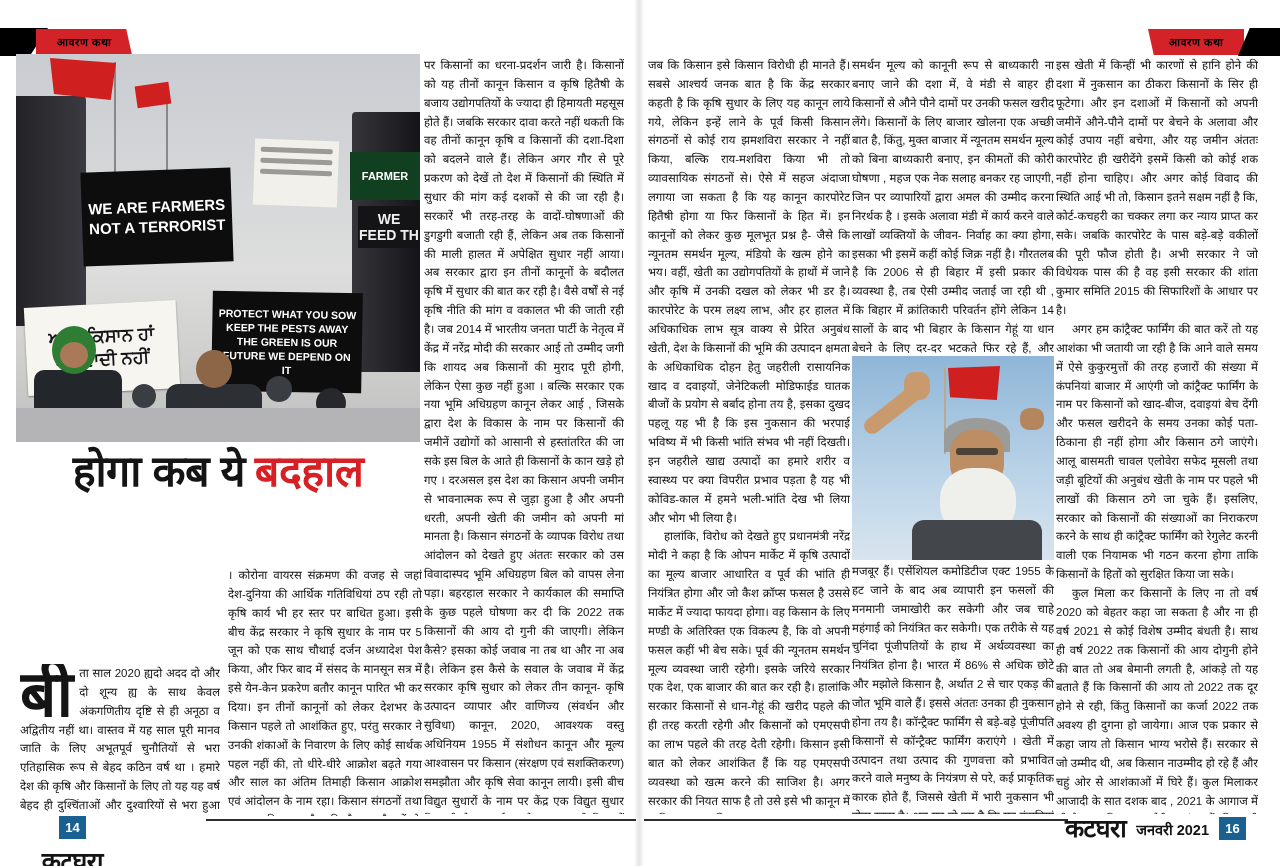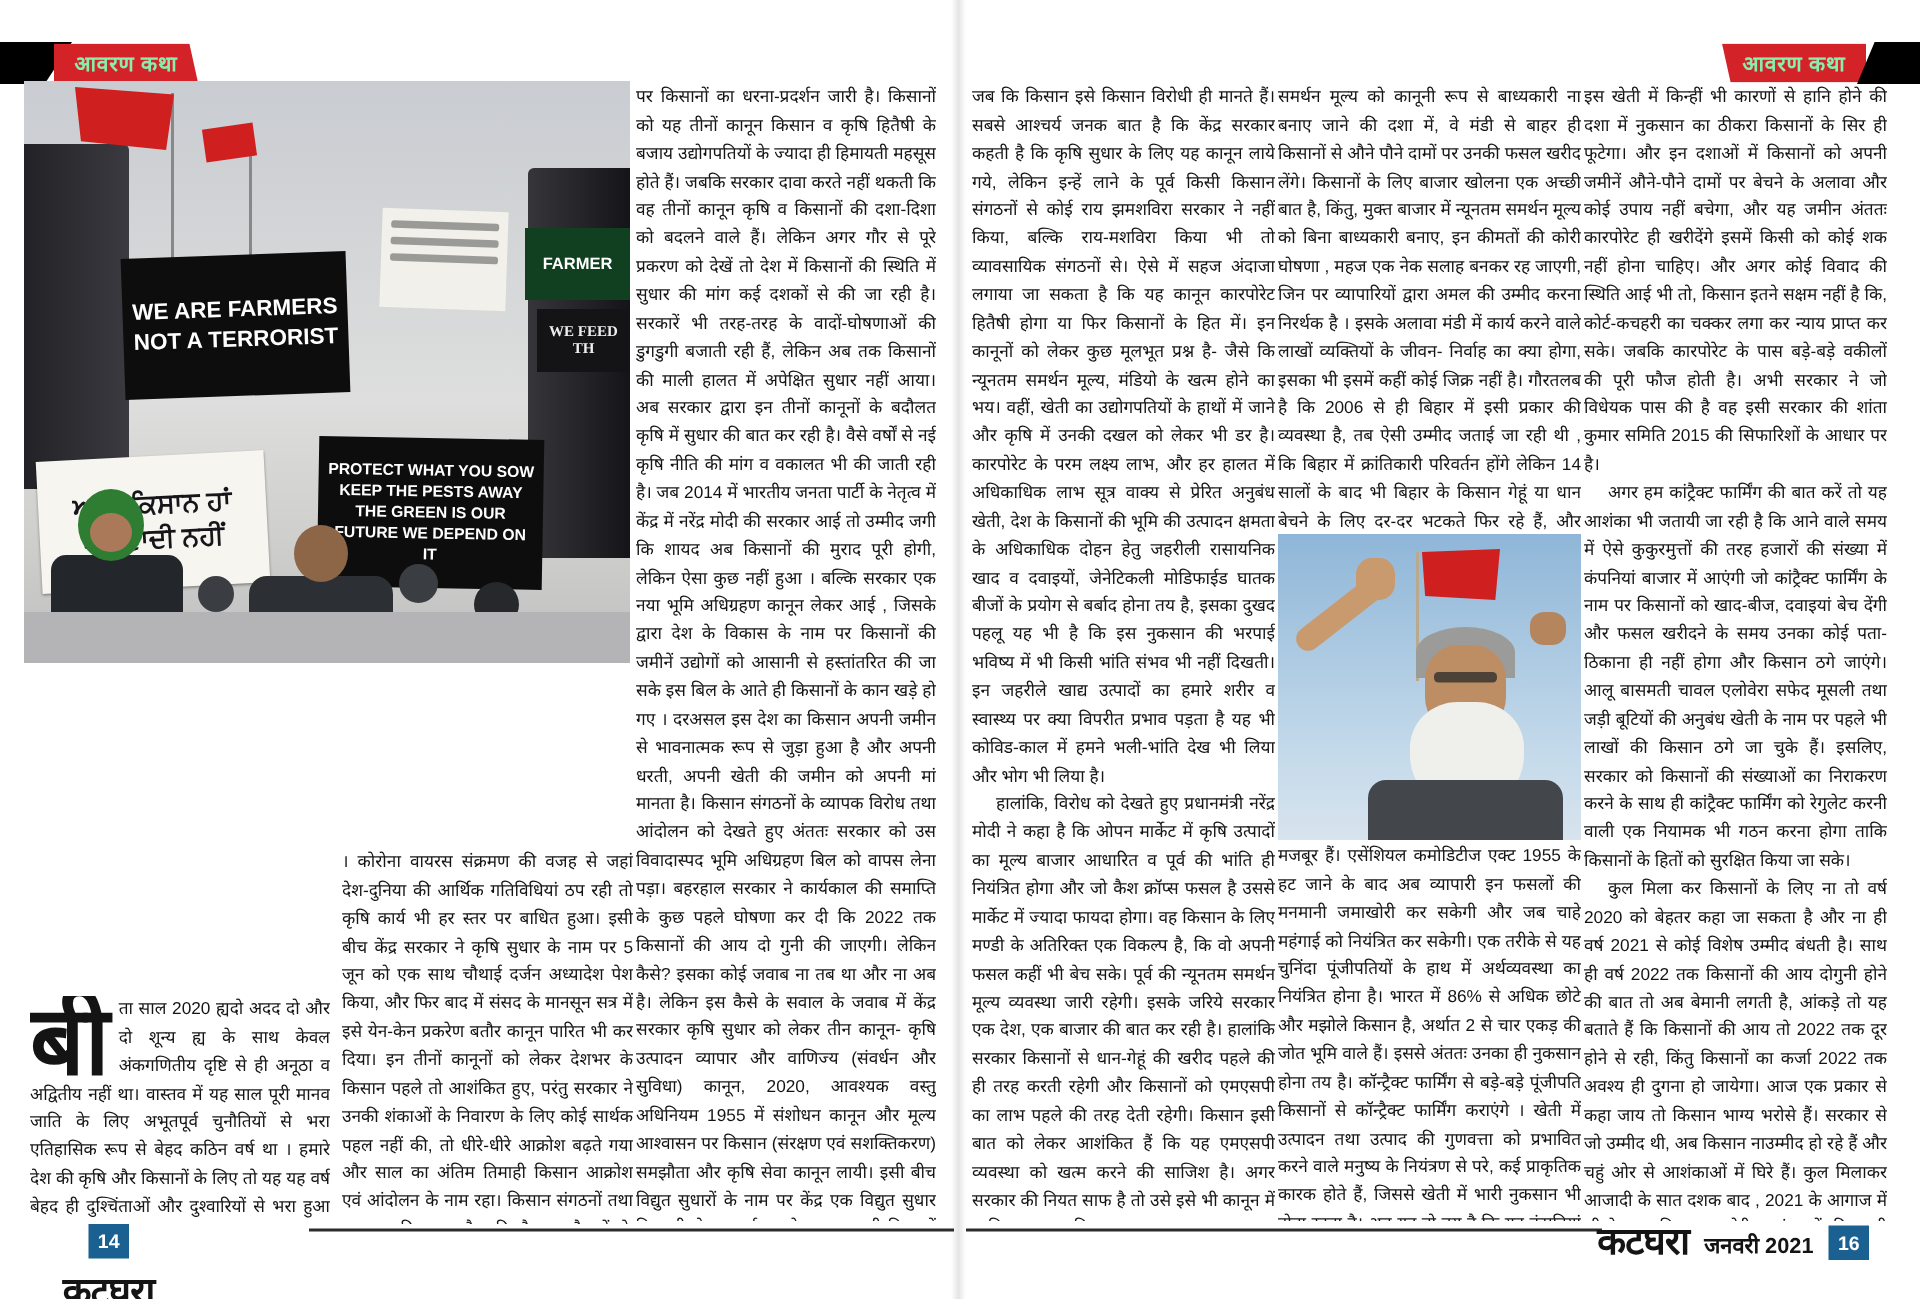--- a/index.html
+++ b/index.html
@@ -10,22 +10,22 @@
     font-family:"Liberation Sans","DejaVu Sans",sans-serif;color:#141414;
   }
   
   #gutter{position:absolute;left:634px;top:0;width:10px;height:866px;
     background:linear-gradient(90deg,rgba(0,0,0,0) 0%,rgba(0,0,0,0.10) 50%,rgba(0,0,0,0) 100%);}
 
   
   .corner-wedge{position:absolute;background:#000;}
   #wedge-left{left:0;top:28px;width:48px;height:28px;clip-path:polygon(0 0,100% 0,62% 100%,0 100%);}
   #wedge-right{left:1238px;top:28px;width:42px;height:28px;clip-path:polygon(28% 0,100% 0,100% 100%,0 100%);}
-  .section-label{position:absolute;top:29px;height:26px;background:#d42229;color:#86efac;
-    font-weight:bold;font-size:14px;line-height:26px;text-align:center;letter-spacing:.5px;}
+  .section-label{position:absolute;top:29px;height:26px;background:#d42229;color:#000000;
+    font-weight:bold;font-size:11px;line-height:26px;text-align:center;letter-spacing:.5px;}
   #label-left{left:36px;width:96px;clip-path:polygon(0 0,94% 0,100% 100%,0 100%);}
   #label-right{left:1148px;width:96px;clip-path:polygon(0 0,100% 0,100% 100%,6% 100%);}
 
   
   #protest-photo{position:absolute;left:16px;top:54px;width:404px;height:388px;overflow:hidden;
     background:linear-gradient(180deg,#c9ccd1 0%,#dddedd 55%,#cfcfcd 78%,#bfbfc0 100%);}
   .truck{position:absolute;background:#2b2b30;border-radius:4px;}
   #truck-left{left:-8px;top:42px;width:78px;height:230px;background:linear-gradient(90deg,#1f1f24,#3a3a40);}
   #truck-right{right:-10px;top:58px;width:78px;height:260px;background:linear-gradient(90deg,#35353a,#101014);}
   .flag{position:absolute;background:#cf1f1f;}
@@ -40,21 +40,21 @@
   #placard-protect{left:196px;top:238px;width:150px;height:100px;font-size:10.5px;transform:rotate(1deg);}
   #sign-small{position:absolute;left:238px;top:86px;width:84px;height:66px;background:#f1f0ea;
     transform:rotate(2deg);padding:8px 6px;display:flex;flex-direction:column;gap:6px;}
   #sign-small .tline{height:5px;background:#9a9a96;border-radius:2px;}
   #sign-punjabi{position:absolute;left:10px;top:250px;width:152px;height:88px;background:#f6f5ef;
     color:#15151a;font-weight:bold;font-size:18px;line-height:1.3;display:flex;align-items:center;
     justify-content:center;text-align:center;transform:rotate(-3deg);padding:4px;box-shadow:0 1px 2px rgba(0,0,0,.4);}
   #sign-farmer{position:absolute;right:0;top:98px;width:70px;height:48px;background:#10401f;color:#fff;
     font-weight:bold;font-size:11px;display:flex;align-items:center;justify-content:center;}
   #sign-wefeed{position:absolute;right:0;top:152px;width:62px;height:42px;background:#141416;color:#eee;
-    font-weight:bold;font-size:10px;display:flex;align-items:center;justify-content:center;text-align:center;font-family:Liberation Serif, serif;}
+    font-weight:bold;font-size:14px;display:flex;align-items:center;justify-content:center;text-align:center;}
   .person{position:absolute;}
   .head{position:absolute;border-radius:50%;}
   #man-green{left:14px;top:272px;width:92px;height:116px;}
   #man-green .body{position:absolute;left:4px;top:44px;width:88px;height:72px;background:#23262b;border-radius:10px 10px 0 0;}
   #man-green .head{left:22px;top:0;width:44px;height:48px;background:#2e7d32;}
   #man-green .face{position:absolute;left:30px;top:16px;width:28px;height:26px;background:#a9795a;border-radius:50%;}
   #man-center{left:150px;top:296px;width:96px;height:92px;}
   #man-center .body{position:absolute;left:0;top:34px;width:96px;height:58px;background:#2c2f33;border-radius:12px 12px 0 0;}
   #man-center .head{left:30px;top:0;width:36px;height:38px;background:#8c6647;}
   .crowd-head{position:absolute;border-radius:50%;background:#3a3d42;}
@@ -154,20 +154,21 @@
       <div class="body"></div>
       <div class="head"></div>
     </div>
     <div class="crowd-head" style="left:250px;top:322px;width:26px;height:26px;"></div>
     <div class="crowd-head" style="left:300px;top:334px;width:30px;height:30px;background:#26282c;"></div>
     <div class="crowd-head" style="left:116px;top:330px;width:24px;height:24px;"></div>
     <div id="road"></div>
   </div>
 
   <div id="headline">
+    <div><span>होगा कब ये</span><span class="red">बदहाल</span></div>
   </div>
 
 
   <div id="col-a" class="col">
     <span class="dropcap">बी</span><span>ता साल 2020 ह्यदो अदद दो और दो शून्य ह्य के साथ केवल अंकगणितीय दृष्टि से ही अनूठा व अद्वितीय नहीं था। वास्तव में यह साल पूरी मानव जाति के लिए अभूतपूर्व चुनौतियों से भरा एतिहासिक रूप से बेहद कठिन वर्ष था । हमारे देश की कृषि और किसानों के लिए तो यह यह वर्ष बेहद ही दुश्चिंताओं और दुश्वारियों से भरा हुआ रहा</span>
   </div>
   <div id="col-b" class="col">। कोरोना वायरस संक्रमण की वजह से जहां देश-दुनिया की आर्थिक गतिविधियां ठप रही तो कृषि कार्य भी हर स्तर पर बाधित हुआ। इसी बीच केंद्र सरकार ने कृषि सुधार के नाम पर 5 जून को एक साथ चौथाई दर्जन अध्यादेश पेश किया, और फिर बाद में संसद के मानसून सत्र में इसे येन-केन प्रकरेण बतौर कानून पारित भी कर दिया। इन तीनों कानूनों को लेकर देशभर के किसान पहले तो आशंकित हुए, परंतु सरकार ने उनकी शंकाओं के निवारण के लिए कोई सार्थक पहल नहीं की, तो धीरे-धीरे आक्रोश बढ़ते गया और साल का अंतिम तिमाही किसान आक्रोश एवं आंदोलन के नाम रहा। किसान संगठनों तथा सरकार की सात दौर की मैराथन बैठकों के बावजूद, अभी भी देश के किसान आक्रोशित व आंदोलित हैं। बीते 26 नवंबर से राष्ट्रीय राजधानी दिल्ली की सीमा</div>
   <div id="col-c" class="col">
       <p>पर किसानों का धरना-प्रदर्शन जारी है। किसानों को यह तीनों कानून किसान व कृषि हितैषी के बजाय उद्योगपतियों के ज्यादा ही हिमायती महसूस होते हैं। जबकि सरकार दावा करते नहीं थकती कि वह तीनों कानून कृषि व किसानों की दशा-दिशा को बदलने वाले हैं। लेकिन अगर गौर से पूरे प्रकरण को देखें तो देश में किसानों की स्थिति में सुधार की मांग कई दशकों से की जा रही है। सरकारें भी तरह-तरह के वादों-घोषणाओं की डुगडुगी बजाती रही हैं, लेकिन अब तक किसानों की माली हालत में अपेक्षित सुधार नहीं आया। अब सरकार द्वारा इन तीनों कानूनों के बदौलत कृषि में सुधार की बात कर रही है। वैसे वर्षों से नई कृषि नीति की मांग व वकालत भी की जाती रही है। जब 2014 में भारतीय जनता पार्टी के नेतृत्व में केंद्र में नरेंद्र मोदी की सरकार आई तो उम्मीद जगी कि शायद अब किसानों की मुराद पूरी होगी, लेकिन ऐसा कुछ नहीं हुआ । बल्कि सरकार एक नया भूमि अधिग्रहण कानून लेकर आई , जिसके द्वारा देश के विकास के नाम पर किसानों की जमीनें उद्योगों को आसानी से हस्तांतरित की जा सके इस बिल के आते ही किसानों के कान खड़े हो गए । दरअसल इस देश का किसान अपनी जमीन से भावनात्मक रूप से जुड़ा हुआ है और अपनी धरती, अपनी खेती की जमीन को अपनी मां मानता है। किसान संगठनों के व्यापक विरोध तथा आंदोलन को देखते हुए अंततः सरकार को उस विवादास्पद भूमि अधिग्रहण बिल को वापस लेना पड़ा। बहरहाल सरकार ने कार्यकाल की समाप्ति के कुछ पहले घोषणा कर दी कि 2022 तक किसानों की आय दो गुनी की जाएगी। लेकिन कैसे? इसका कोई जवाब ना तब था और ना अब है। लेकिन इस कैसे के सवाल के जवाब में केंद्र सरकार कृषि सुधार को लेकर तीन कानून- कृषि उत्पादन व्यापार और वाणिज्य (संवर्धन और सुविधा) कानून, 2020, आवश्यक वस्तु अधिनियम 1955 में संशोधन कानून और मूल्य आश्वासन पर किसान (संरक्षण एवं सशक्तिकरण) समझौता और कृषि सेवा कानून लायी। इसी बीच विद्युत सुधारों के नाम पर केंद्र एक विद्युत सुधार बिल भी लेकर आई, इसके प्रावधान भी किसानों के लिए काफी परेशानी पैदा करने वाले प्रतीत हुए। कहते हैं दूध का जला छाछ को भी फूंक फूंक कर पीता है, सो इन कानूनों के आते ही इन पर सवाल खड़े किये जाने लगे और अब तो लगभग बीते लगभग डेढ़ महीने से किसान इन कानूनों के विरोध में सड़कों पर हैं।</p>
     </div>

